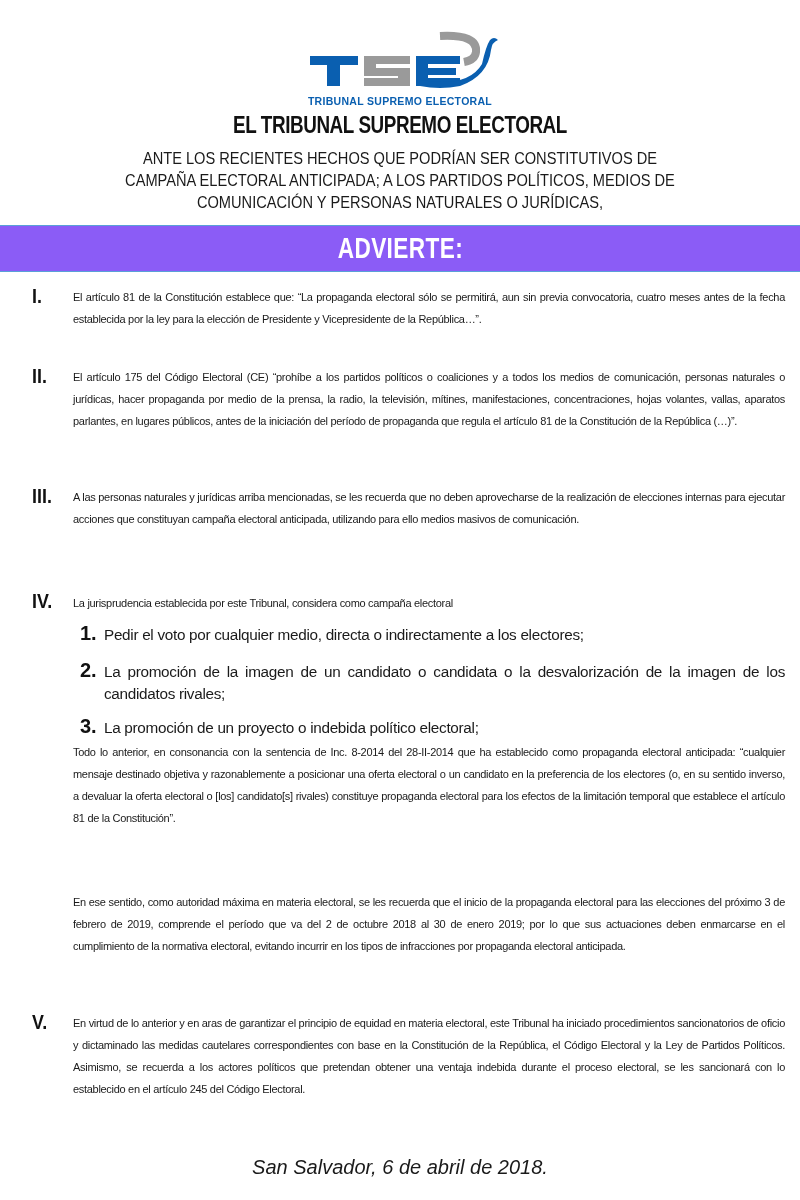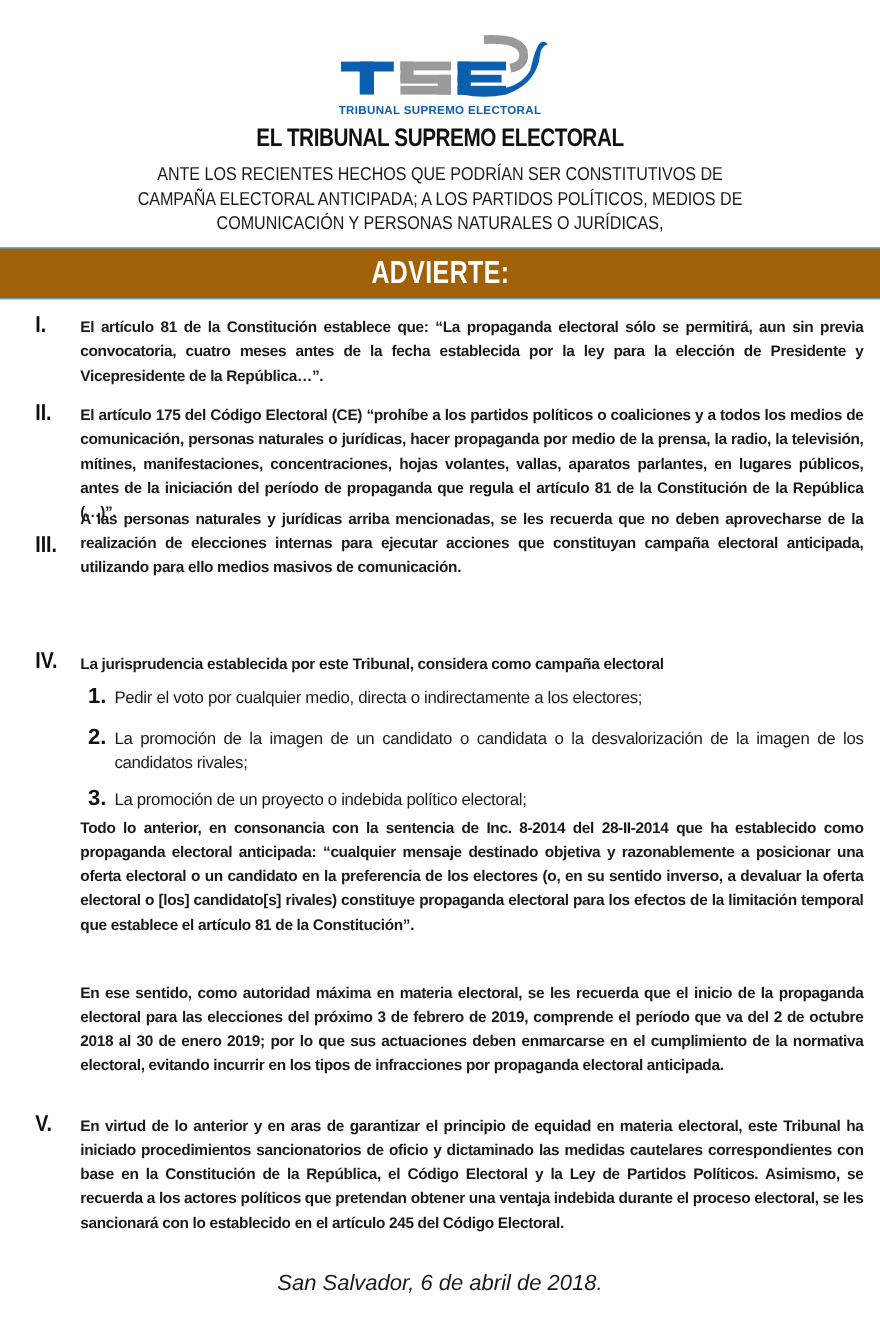--- a/index.html
+++ b/index.html
@@ -19,36 +19,35 @@
     letter-spacing: -0.5px; transform: scaleX(0.82); transform-origin: center;
     color: #111;
   }
   .subtitle {
     position: absolute; left: 60px; right: 60px; top: 148px; text-align: center;
     font-size: 17px; line-height: 22px; color: #1a1a1a;
     transform: scaleX(0.86); transform-origin: center top;
   }
   .banner {
     position: absolute; left: 0; width: 800px; top: 225px; height: 45px;
-    background: #a16207; color: #fff; text-align: center;
+    background: #8b5cf6; color: #fff; text-align: center;
     border-top: 1px solid #5aa0d8; border-bottom: 1px solid #5aa0d8;
   }
   .banner span {
     display: inline-block; font-weight: bold; font-size: 29px; line-height: 45px;
     transform: scaleX(0.78); letter-spacing: 0.5px;
   }
   .numeral {
     position: absolute; left: 32px; font-weight: bold; font-size: 21px;
     color: #111; transform: scaleX(0.85); transform-origin: left center;
   }
   .body-text {
-    position: absolute; left: 73px; width: 712px; font-size: 14px;
+    position: absolute; left: 73px; width: 712px; font-size: 11px;
     line-height: 22px; text-align: justify; color: #1a1a1a;
     letter-spacing: -0.3px;
-    font-weight: bold;
   }
   .subitem-num {
     position: absolute; left: 80px; font-weight: bold; font-size: 20px; color: #111;
   }
   .subitem-text {
     position: absolute; left: 104px; width: 681px; font-size: 15.3px;
     line-height: 22px; text-align: justify; letter-spacing: -0.3px;
   }
   .footer {
     position: absolute; left: 0; right: 0; top: 1156px; text-align: center;
@@ -89,21 +88,21 @@
   <span>ADVIERTE:</span>
 </div>
 
 <div class="numeral" style="top:284px;">I.</div>
 <div class="body-text" style="top:286px;">El artículo 81 de la Constitución establece que: “La propaganda electoral sólo se permitirá, aun sin previa convocatoria, cuatro meses antes de la fecha establecida por la ley para la elección de Presidente y Vicepresidente de la República…”.</div>
 
 <div class="numeral" style="top:364px;">II.</div>
 <div class="body-text" style="top:366px;">El artículo 175 del Código Electoral (CE) “prohíbe a los partidos políticos o coaliciones y a todos los medios de comunicación, personas naturales o jurídicas, hacer propaganda por medio de la prensa, la radio, la televisión, mítines, manifestaciones, concentraciones, hojas volantes, vallas, aparatos parlantes, en lugares públicos, antes de la iniciación del período de propaganda que regula el artículo 81 de la Constitución de la República (…)”.</div>
 
 <div class="numeral" style="top:484px;">III.</div>
-<div class="body-text" style="top:460px;">A las personas naturales y jurídicas arriba mencionadas, se les recuerda que no deben aprovecharse de la realización de elecciones internas para ejecutar acciones que constituyan campaña electoral anticipada, utilizando para ello medios masivos de comunicación.</div>
+<div class="body-text" style="top:486px;">A las personas naturales y jurídicas arriba mencionadas, se les recuerda que no deben aprovecharse de la realización de elecciones internas para ejecutar acciones que constituyan campaña electoral anticipada, utilizando para ello medios masivos de comunicación.</div>
 
 <div class="numeral" style="top:589px;">IV.</div>
 <div class="body-text" style="top:592px;">La jurisprudencia establecida por este Tribunal, considera como campaña electoral</div>
 
 <div class="subitem-num" style="top:622px;">1.</div>
 <div class="subitem-text" style="top:624px;">Pedir el voto por cualquier medio, directa o indirectamente a los electores;</div>
 
 <div class="subitem-num" style="top:659px;">2.</div>
 <div class="subitem-text" style="top:661px;">La promoción de la imagen de un candidato o candidata o la desvalorización de la imagen de los candidatos rivales;</div>
 

